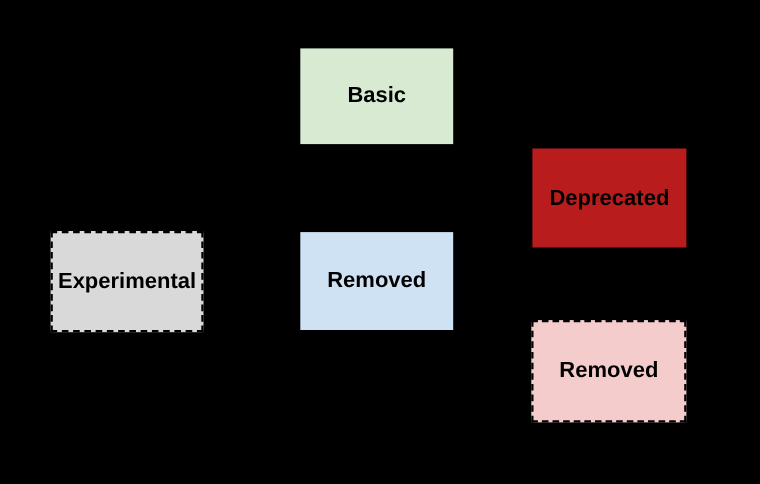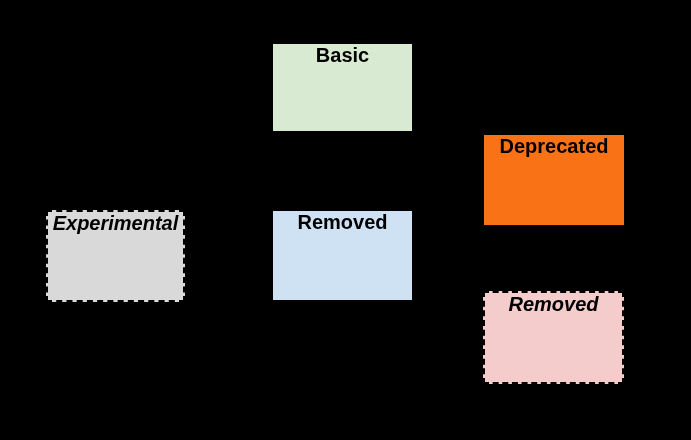--- a/index.html
+++ b/index.html
@@ -12,38 +12,37 @@
     width: 691px;
     height: 440px;
     background: #000000;
     overflow: hidden;
     font-family: "Liberation Sans", sans-serif;
   }
   .node {
     position: absolute;
     box-sizing: border-box;
     display: flex;
-    align-items: flex-start;
+    align-items: center;
     justify-content: center;
     font-weight: bold;
     font-size: 20px;
     color: #000000;
     text-align: center;
   }
   .node.dashed {
     border: 2px dashed #000000;
-    font-style: italic;
   }
   .node-basic {
     left: 273px; top: 44px; width: 139px; height: 87px;
     background: #d9ead3;
   }
   .node-deprecated {
     left: 484px; top: 135px; width: 140px; height: 90px;
-    background: #f97316;
+    background: #b91c1c;
   }
   .node-experimental {
     left: 46px; top: 210px; width: 139px; height: 92px;
     background: #d9d9d9;
   }
   .node-advanced {
     left: 273px; top: 211px; width: 139px; height: 89px;
     background: #cfe2f3;
   }
   .node-removed {

